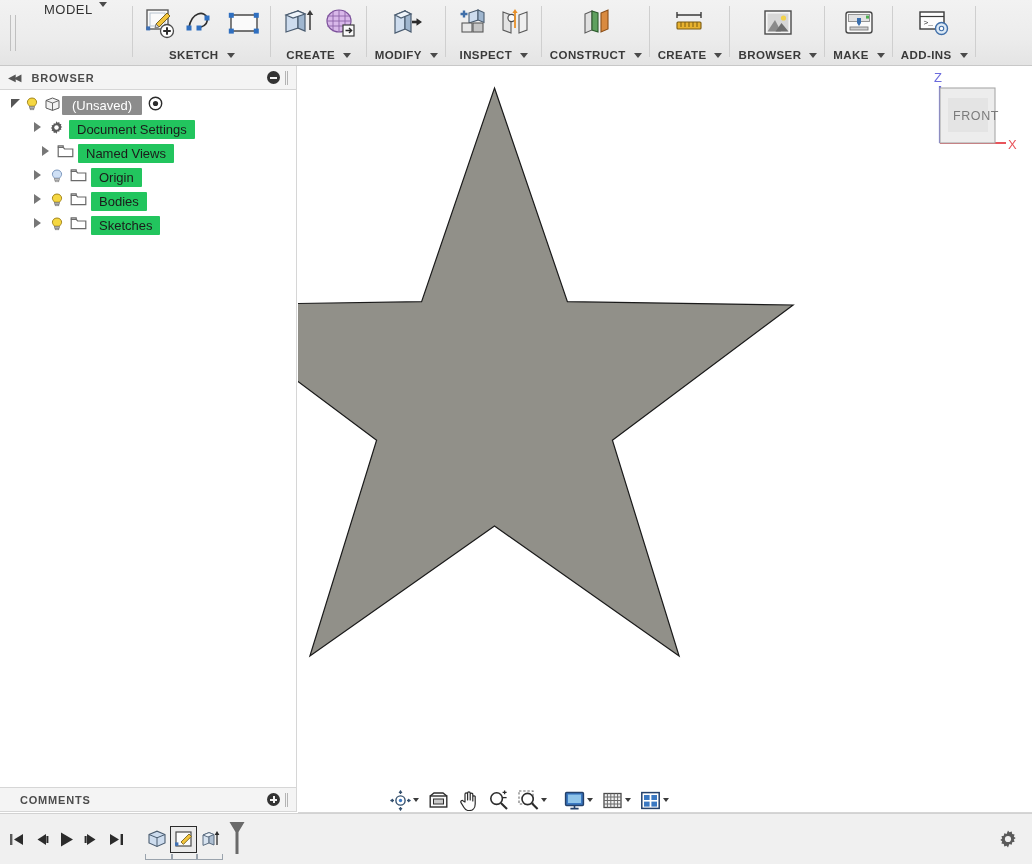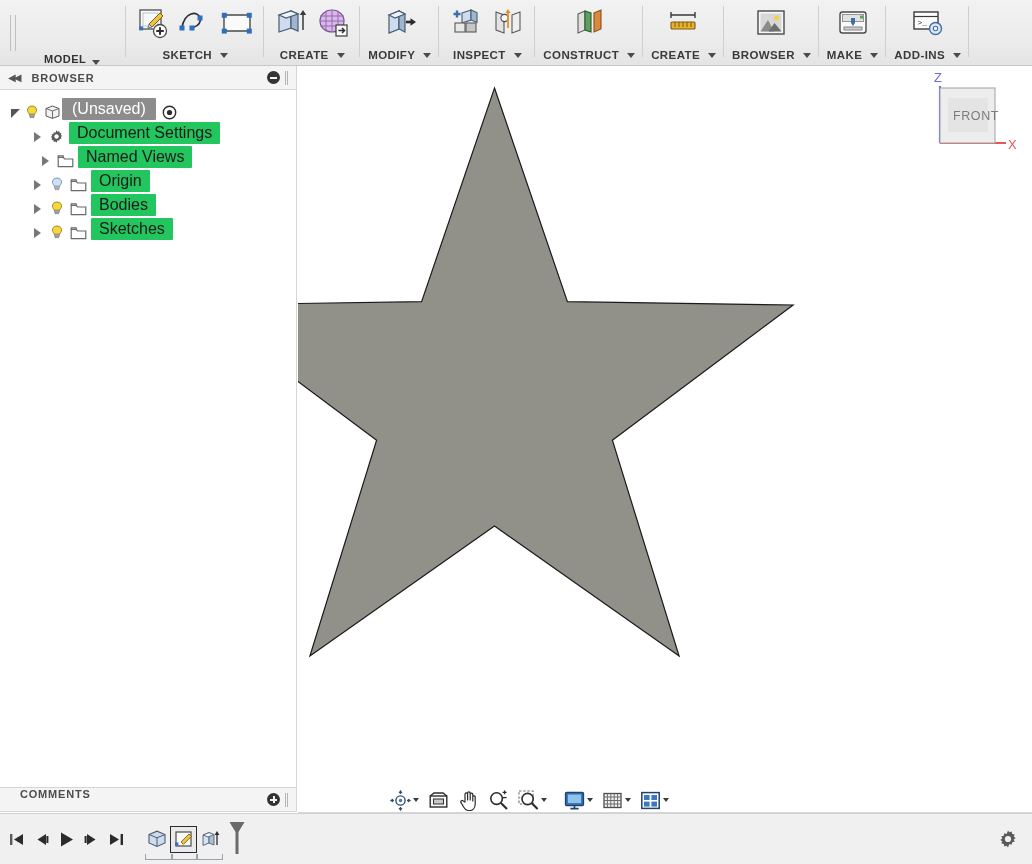--- a/index.html
+++ b/index.html
@@ -30,43 +30,43 @@
   .tb-group.sep::after{
     content:""; position:absolute; right:0; top:6px; bottom:8px; width:1px; background:#cfcfcf;
   }
   .tb-icons { display:flex; align-items:flex-start; gap:4px; height:44px; padding-top:2px;}
   .tb-label {
     font-size: 11.5px; color:#3a3a3a; letter-spacing:0.4px; font-weight:600;
     display:flex; align-items:center; gap:8px; height:18px;
   }
   .caret { width:0;height:0;border-left:4px solid transparent;border-right:4px solid transparent;border-top:5px solid #4a4a4a; display:inline-block;}
   .model-btn{
-    display:flex;align-items:flex-end;gap:6px;height:100%;padding:0 18px 0 10px;
-    font-size:11px;font-weight:700;color:#333;letter-spacing:.5px;
+    display:flex;align-items:flex-start;gap:6px;height:100%;padding:0 18px 0 10px;
+    font-size:13px;font-weight:400;color:#333;letter-spacing:.5px;
   }
   .btn-ico { width:38px;height:38px;display:flex;align-items:center;justify-content:center;border-radius:2px;cursor:default;}
   .btn-ico.active { background:#0696d7; }
 
   
   .browser {
     position:absolute; left:0; top:66px; width:297px; height:24px;
     background:#f4f4f4; border-bottom:1px solid #d6d6d6; border-right:1px solid #d6d6d6;
     display:flex; align-items:center; padding:0 4px;
   }
   .browser-title{ font-size:11px; color:#4c4c4c; letter-spacing:.8px; margin-left:12px; font-weight:600;}
   .collapse-arrows{ color:#555; font-size:10px; letter-spacing:-2px; margin-left:4px;}
   .browser-right{ margin-left:auto; display:flex; align-items:center; gap:5px; padding-right:2px;}
   .circ-ico{ width:13px;height:13px;border-radius:50%;background:#333;position:relative;}
   .circ-ico::after{content:"";position:absolute;left:3px;top:6px;width:7px;height:2px;background:#f4f4f4;}
   .circ-ico.plus::before{content:"";position:absolute;left:5.5px;top:3px;width:2px;height:7px;background:#f4f4f4;}
   .grip{ width:5px;height:14px;display:flex;gap:1px;}
   .grip i{width:1px;height:14px;background:#b4b4b4;display:block;}
 
   .tree { position:absolute; left:0; top:90px; width:297px; height:697px; background:#fff; border-right:1px solid #d6d6d6; padding-top:6px;}
-  .node { display:flex; align-items:flex-end; height:24px; padding-left:10px; font-size:16px; color:#1b1b1b;}
+  .node { display:flex; align-items:flex-start; height:24px; padding-left:10px; font-size:13px; color:#1b1b1b;}
   .node .lbl{ background:#22c55e; padding:2px 8px; border-radius:1px; }
   .node.root .lbl{ background:#8c8c8c; color:#fff; padding:2px 10px; }
   .tri{ width:14px;height:14px; display:inline-block; position:relative; flex:0 0 auto;}
   .tri::after{ content:""; position:absolute; left:4px; top:2px;
     border-left:7px solid transparent; border-top:5px solid transparent; border-bottom:5px solid transparent;
     border-left-color:#777; }
   .tri.open::after{ left:1px; top:3px; border:none; width:0;height:0;
     border-top:9px solid #555; border-right:9px solid transparent; }
   .bulb{ width:16px;height:16px; flex:0 0 auto; }
   .folder{ width:16px;height:14px; flex:0 0 auto;}
@@ -76,21 +76,21 @@
 
   
   .viewport{ position:absolute; left:298px; top:66px; right:0; height:721px; background:#ffffff;}
   .star-wrap{ position:absolute; left:0; top:0; width:734px; height:721px;}
   .viewcube{ position:absolute; right:10px; top:0px; width:110px; height:100px;}
 
   
   .comments{
     position:absolute; left:0; top:787px; width:297px; height:25px;
     background:#f4f4f4; border-top:1px solid #d6d6d6; border-bottom:1px solid #d6d6d6;border-right:1px solid #d6d6d6;
-    display:flex; padding:0 4px;
+    display:flex; align-items:center; padding:0 4px;
   }
   .comments-title{ font-size:11px; color:#4c4c4c; letter-spacing:.8px; margin-left:16px; font-weight:600;}
 
   
   .navbar{
     position:absolute; left:386px; top:786px; height:28px;
     display:flex; align-items:center; gap:2px;
   }
   .nav-item{ display:flex; align-items:center; gap:2px; padding:0 3px; }
   .nav-ico{ width:22px;height:22px; display:flex;align-items:center;justify-content:center;}

